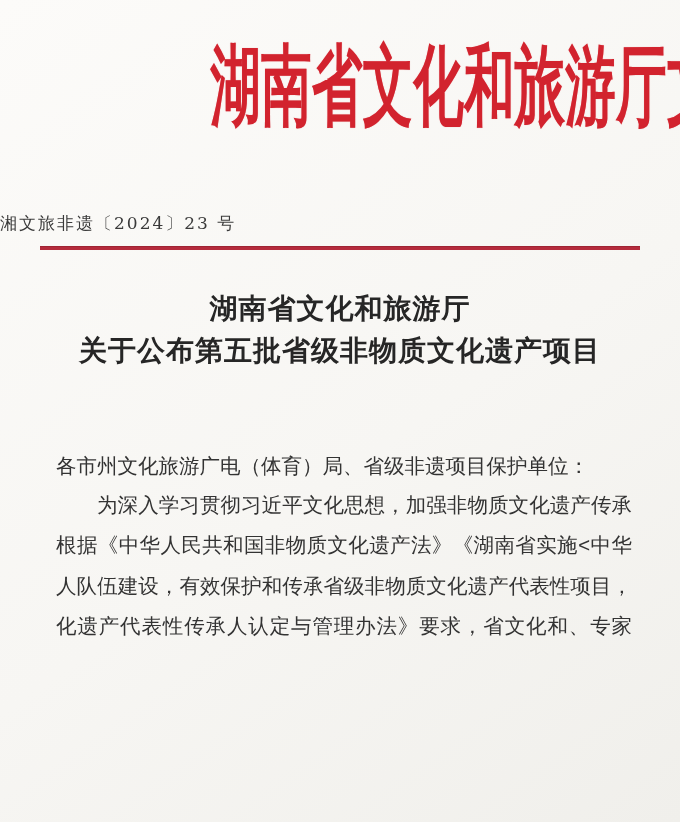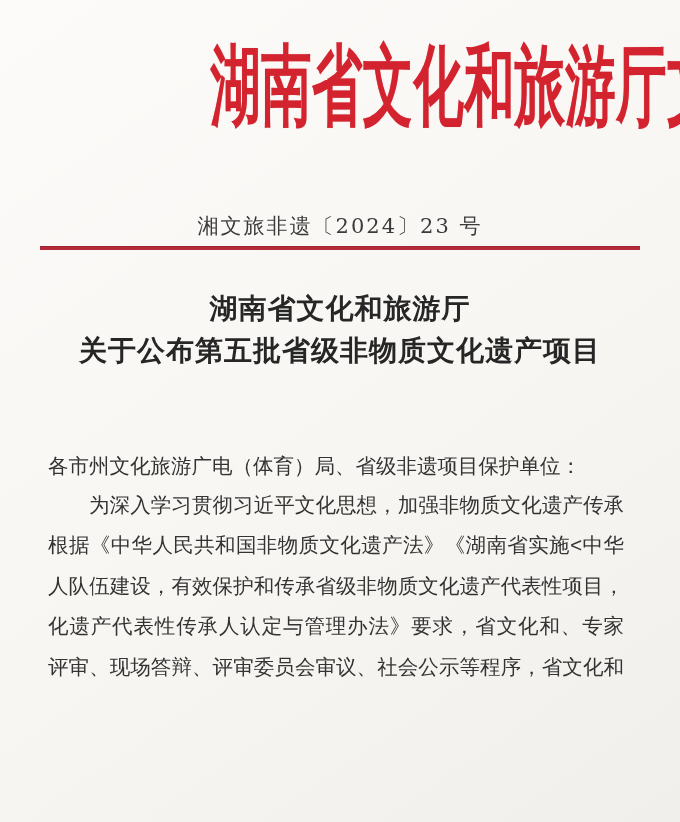--- a/index.html
+++ b/index.html
@@ -42,22 +42,21 @@
     transform: scaleX(0.57);
     transform-origin: center top;
     text-shadow: 0 0 1px rgba(210, 35, 46, 0.55);
   }
   
   .doc-number {
     position: absolute;
     top: 212px;
     left: 0;
     width: 100%;
-    text-align: center;
-    font-size: 21px;
+    font-size: 17px;
     letter-spacing: 2px;
     color: #3a3a3a;
   }
   
   .red-rule {
     position: absolute;
     top: 246px;
     left: 40px;
     width: 600px;
     height: 4px;
@@ -80,21 +79,21 @@
   
   .doc-body {
     position: absolute;
     top: 446px;
     left: 48px;
     width: 576px;
     font-size: 20.5px;
     line-height: 40.5px;
     color: var(--text-black);
   }
-  .body-line { width: 100%; }
+  .body-line { width: 100%; margin-left: 8px; }
   .body-line.justify {
     text-align: justify;
     text-align-last: justify;
     font-family: Liberation Mono, monospace;
   }
   .body-line.indent { text-indent: 2em; }
 </style>
 </head>
 <body>
 
@@ -112,16 +111,15 @@
     <div>湖南省文化和旅游厅</div>
     <div>关于公布第五批省级非物质文化遗产项目</div>
   </div>
 
   <div class="doc-body">
     <div class="body-line">各市州文化旅游广电（体育）局、省级非遗项目保护单位：</div>
     <div class="body-line justify indent">为深入学习贯彻习近平文化思想，加强非物质文化遗产传承</div>
     <div class="body-line justify">根据《中华人民共和国非物质文化遗产法》《湖南省实施&lt;中华</div>
     <div class="body-line justify">人队伍建设，有效保护和传承省级非物质文化遗产代表性项目，</div>
     <div class="body-line justify">化遗产代表性传承人认定与管理办法》要求，省文化和、专家</div>
-    <div class="body-line justify">评审、现场答辩、评审委员会审议、社会公示等程序，省文化和</div>
   </div>
 
 </div>
 
 </body></html>

